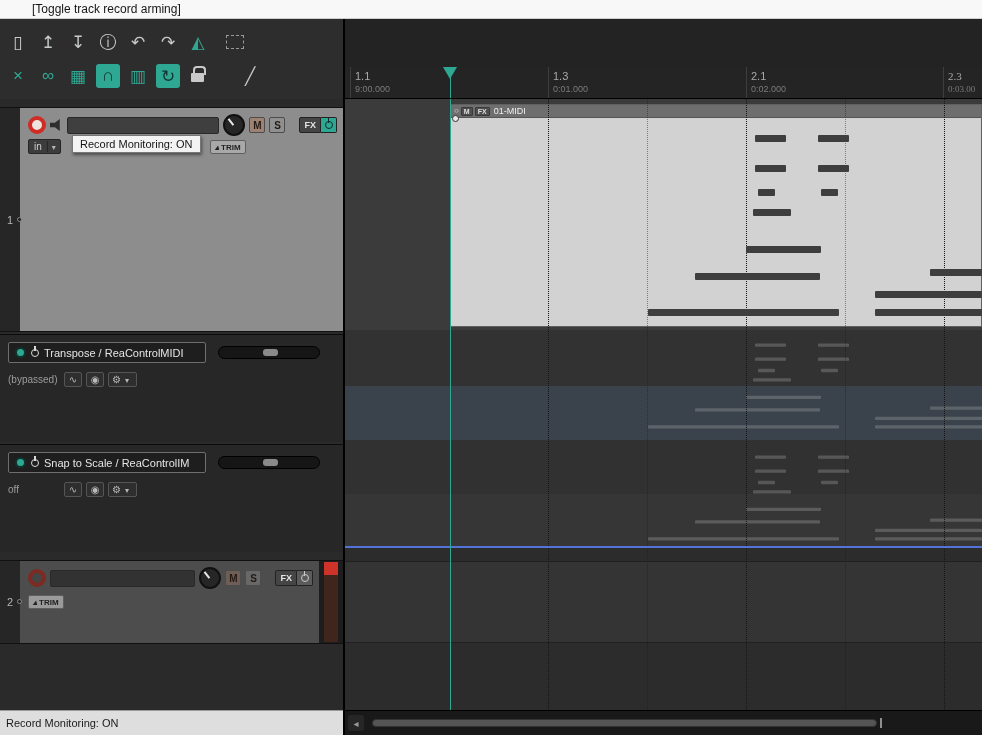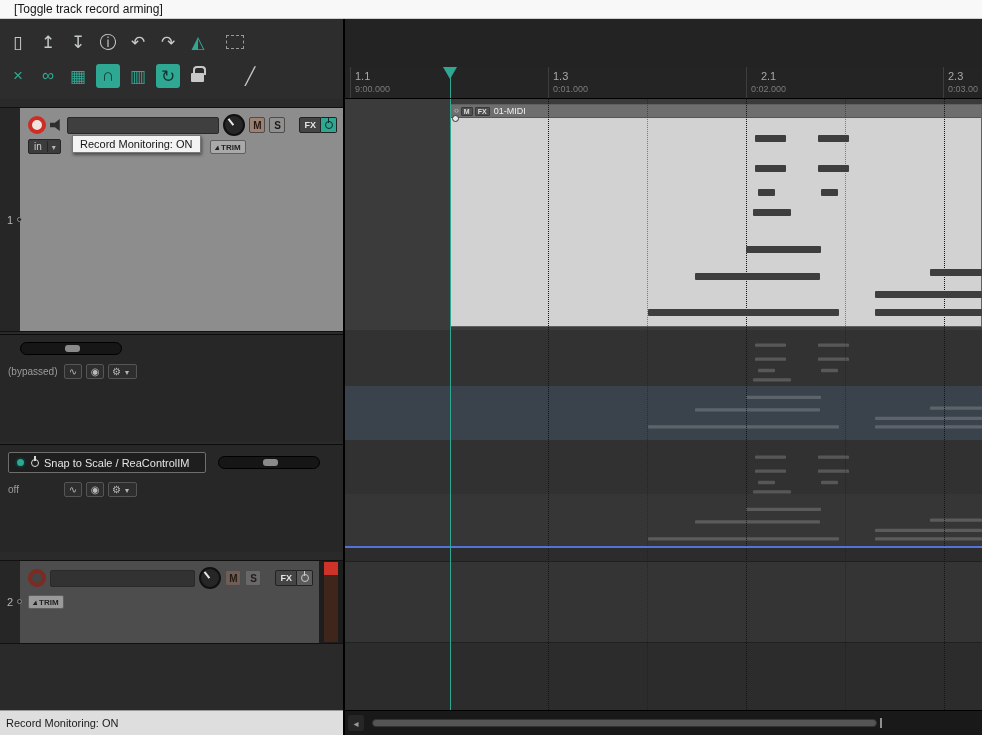--- a/index.html
+++ b/index.html
@@ -5,21 +5,21 @@
   *{box-sizing:border-box;margin:0;padding:0}
   html,body{width:982px;height:735px;overflow:hidden}
   body{font-family:"Liberation Sans",sans-serif;background:#1e1e1e;cursor:default}
   .app{width:982px;height:735px;display:flex;flex-direction:column}
 
   
   .titlebar{height:18px;background:#f0efed;display:flex;align-items:center;gap:5px;padding:0 5px;font-size:11px;color:#111;flex:none}
   .menubar{height:19px;background:#f8f8f8;display:flex;align-items:center;font-size:12px;color:#161616;padding:0 6px;border-bottom:1px solid #cfcfcf;flex:none}
   .menu-items{display:flex}
   .menu-item{padding:0 9px}
-  .menu-hint{margin-left:8px}
+  .menu-hint{margin-left:26px}
 
   .content{flex:1;display:flex;min-height:0}
   .left-col{width:345px;flex:none;display:flex;flex-direction:column;background:#2a2a2a;border-right:2px solid #000}
   .right-col{flex:1;display:flex;flex-direction:column;min-width:0}
 
   
   .toolbar{height:80px;background:#2d2d2d;padding:6px 4px 0 6px;flex:none}
   .tb-row{display:flex;align-items:center;height:34px;gap:6px}
   .tb-icon{width:24px;height:24px;display:flex;align-items:center;justify-content:center;font-size:17px;position:relative;border-radius:3px;flex:none}
   .tb-icon.light{color:#c6cbc9}
@@ -193,20 +193,25 @@
             <span class="trimbtn">
                 <i class="tri"></i>
                 <span>TRIM</span>
               </span>
             <div class="tooltip">Record Monitoring: ON</div>
           </div>
         </div>
 
         <div class="fxpanel" style="top:235px">
           <div class="fxrow1">
+            <div class="fxnamebox">
+              <span class="endot"></span>
+              <i class="power"></i>
+              <span class="fxname">Transpose / ReaControlMIDI</span>
+            </div>
             <div class="fxslider">
                 <span class="handle"></span>
               </div>
           </div>
           <div class="fxrow2">
             <span class="fxstate">(bypassed)</span>
             <span class="minibtn">∿</span>
             <span class="minibtn">◉</span>
             <span class="minibtn wide">
                 <span>⚙</span>
@@ -285,26 +290,26 @@
           <div class="marker" style="left: 10px;">
             <span class="beat">1.1</span>
             <span class="time">9:00.000</span>
           </div>
           <div class="rtick" style="left: 203px;"></div>
           <div class="marker" style="left: 208px;">
             <span class="beat">1.3</span>
             <span class="time">0:01.000</span>
           </div>
           <div class="rtick" style="left: 401px;"></div>
-          <div class="marker" style="left: 406px; text-align: center;">
+          <div class="marker" style="left: 406px;">
             <span class="beat">2.1</span>
             <span class="time">0:02.000</span>
           </div>
           <div class="rtick" style="left: 598px;"></div>
-          <div class="marker" style="left: 603px;">
+          <div class="marker" style="left: 603px; font-family: Liberation Serif, serif;">
             <span class="beat">2.3</span>
             <span class="time">0:03.00</span>
           </div>
         </div>
 
       <div class="arrange">
         <div class="lane lane-t1"></div>
         <div class="lane env-a"></div>
         <div class="lane env-hl"></div>
         <div class="lane env-b"></div>

